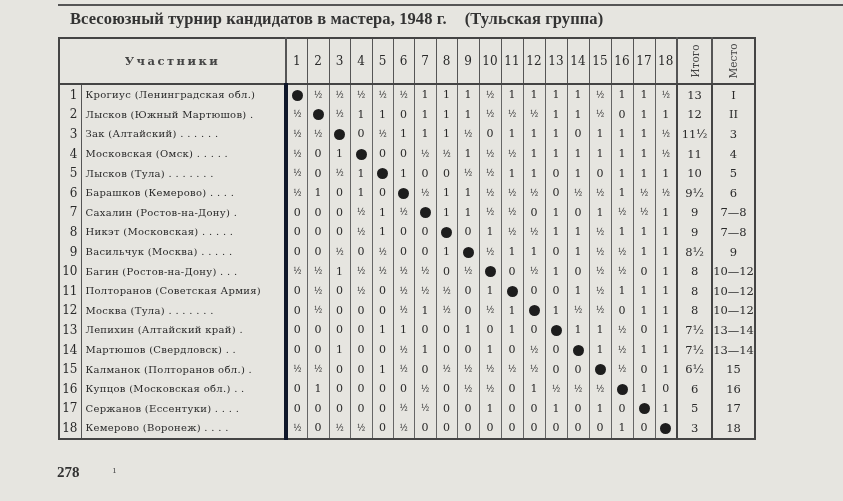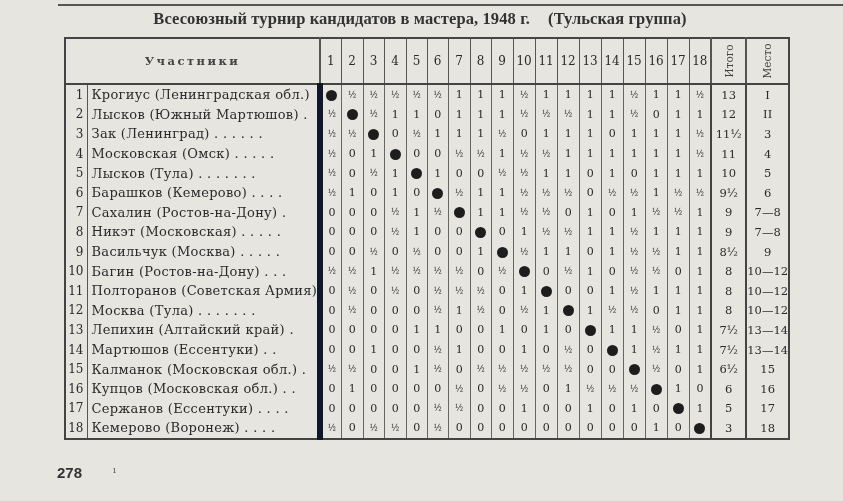--- a/index.html
+++ b/index.html
@@ -1,36 +1,36 @@
 <!DOCTYPE html>
 <html><head>
 <meta charset="utf-8">
 <style>
   html,body{margin:0;padding:0;}
   body{width:843px;height:501px;background:#e6e5e0;position:relative;overflow:hidden;
        font-family:"DejaVu Serif","Liberation Serif",serif;color:#2a2a2a;}
   .topline{position:absolute;left:58px;top:4px;width:785px;height:2px;background:#555;}
-  .title{position:absolute;left:70px;top:9px;width:700px;text-align:center;font-size:16.5px;font-weight:bold;
+  .title{position:absolute;left:70px;top:9px;width:700px;text-align:left;font-size:16.5px;font-weight:bold;
          font-family:"Liberation Serif","DejaVu Serif",serif;color:#333;letter-spacing:0.1px;}
   .title .grp{margin-left:18px;}
-  table{position:absolute;left:64px;top:37px;border-collapse:collapse;table-layout:fixed;
+  table{position:absolute;left:58px;top:37px;border-collapse:collapse;table-layout:fixed;
         border-top:2px solid #444;border-bottom:2px solid #444;border-left:2px solid #444;border-right:2px solid #444;}
   th,td{padding:0;text-align:center;overflow:hidden;white-space:nowrap;}
   thead th{height:44px;font-weight:normal;font-size:12px;border-left:1px solid #555;border-bottom:2px solid #444;}
   thead th.hdr-name{font-size:11.5px;letter-spacing:2.5px;font-weight:bold;color:#444;border-left:none;}
   thead th.g{border-left:2px solid #555;}
   .vert{display:inline-block;transform:rotate(-90deg);font-size:10.5px;color:#444;white-space:nowrap;}
   tbody td{height:19.6px;font-size:11px;border-left:1px solid #666;}
   tbody td.num{text-align:right;padding-right:3px;font-size:12px;border-left:none;border-right:1px solid #555;}
-  tbody td.name{text-align:left;padding-left:4px;font-size:13px;border-left:none;border-right:6px solid #0f172a;letter-spacing:0.3px;}
+  tbody td.name{text-align:left;padding-left:4px;font-size:10px;border-left:none;border-right:4px solid #0f172a;letter-spacing:0.3px;}
   tbody td.half{font-size:8.5px;}
   tbody td.tot{border-left:2px solid #444;font-size:11.5px;}
   tbody td.place{border-left:2px solid #444;font-size:11.5px;}
   .dot{display:inline-block;width:11px;height:11px;border-radius:50%;background:#1d1d1d;vertical-align:middle;}
-  .pagenum{position:absolute;left:57px;top:464px;font-size:15px;font-weight:bold;font-family:Liberation Sans, sans-serif;color:#333;}
+  .pagenum{position:absolute;left:57px;top:464px;font-size:15px;font-weight:bold;font-family:Liberation Serif, serif;color:#333;}
   .mark{position:absolute;left:113px;top:465px;font-size:9px;color:#555;}
 </style>
 </head>
 <body>
 
 <div class="topline"></div>
 <div class="title">
   <span>Всесоюзный турнир кандидатов в мастера, 1948 г.</span><span class="grp">(Тульская группа)</span>
 </div>
 
@@ -129,21 +129,21 @@
         <td class="">1</td>
         <td class="half">½</td>
         <td class="">0</td>
         <td class="">1</td>
         <td class="">1</td>
         <td class="tot">12</td>
         <td class="place">II</td>
       </tr>
       <tr>
         <td class="num">3</td>
-        <td class="name">Зак (Ленинград) . . . . . .</td>
+        <td class="name">Зак (Алтайский) . . . . . .</td>
         <td class="half">½</td>
         <td class="half">½</td>
         <td><span class="dot"></span></td>
         <td class="">0</td>
         <td class="half">½</td>
         <td class="">1</td>
         <td class="">1</td>
         <td class="">1</td>
         <td class="half">½</td>
         <td class="">0</td>
@@ -393,21 +393,21 @@
         <td class="">1</td>
         <td class="">1</td>
         <td class="half">½</td>
         <td class="">0</td>
         <td class="">1</td>
         <td class="tot">7½</td>
         <td class="place">13—14</td>
       </tr>
       <tr>
         <td class="num">14</td>
-        <td class="name">Мартюшов (Ессентуки)  . .</td>
+        <td class="name">Мартюшов (Свердловск)  . .</td>
         <td class="">0</td>
         <td class="">0</td>
         <td class="">1</td>
         <td class="">0</td>
         <td class="">0</td>
         <td class="half">½</td>
         <td class="">1</td>
         <td class="">0</td>
         <td class="">0</td>
         <td class="">1</td>
@@ -417,21 +417,21 @@
         <td><span class="dot"></span></td>
         <td class="">1</td>
         <td class="half">½</td>
         <td class="">1</td>
         <td class="">1</td>
         <td class="tot">7½</td>
         <td class="place">13—14</td>
       </tr>
       <tr>
         <td class="num">15</td>
-        <td class="name">Калманок (Московская обл.) .</td>
+        <td class="name">Калманок (Полторанов обл.) .</td>
         <td class="half">½</td>
         <td class="half">½</td>
         <td class="">0</td>
         <td class="">0</td>
         <td class="">1</td>
         <td class="half">½</td>
         <td class="">0</td>
         <td class="half">½</td>
         <td class="half">½</td>
         <td class="half">½</td>

